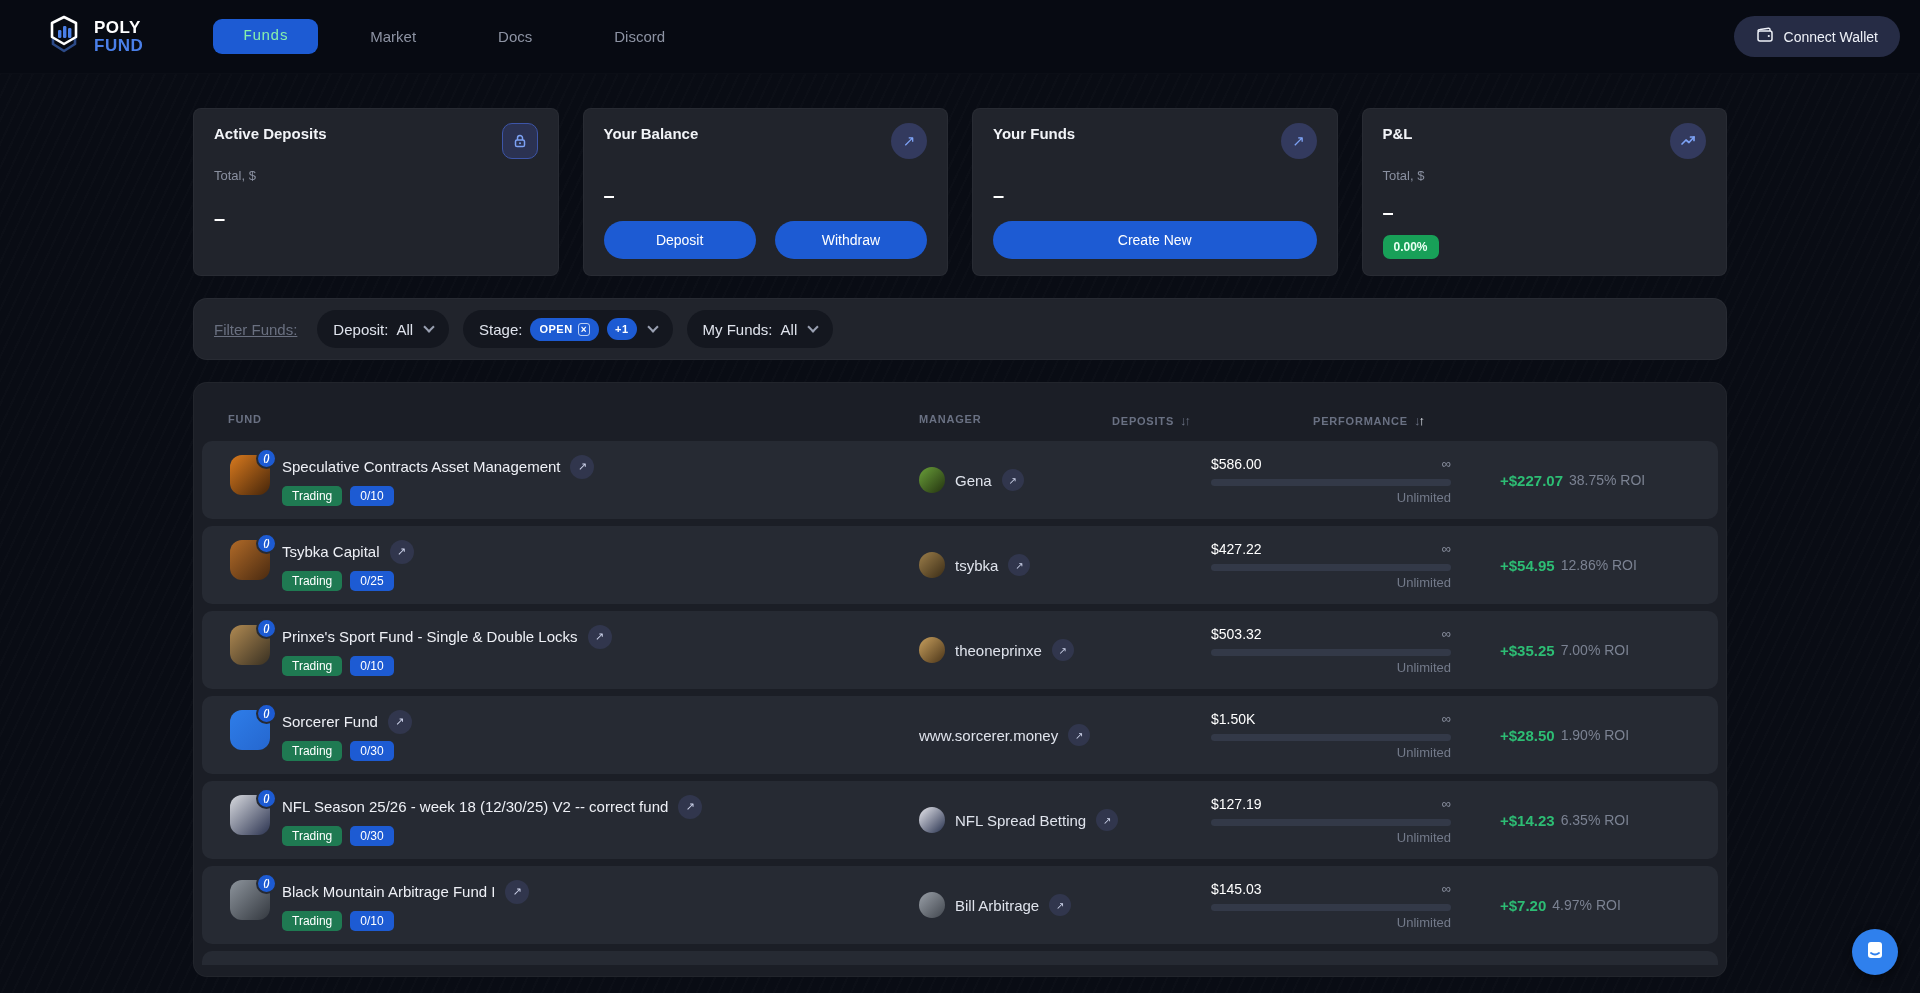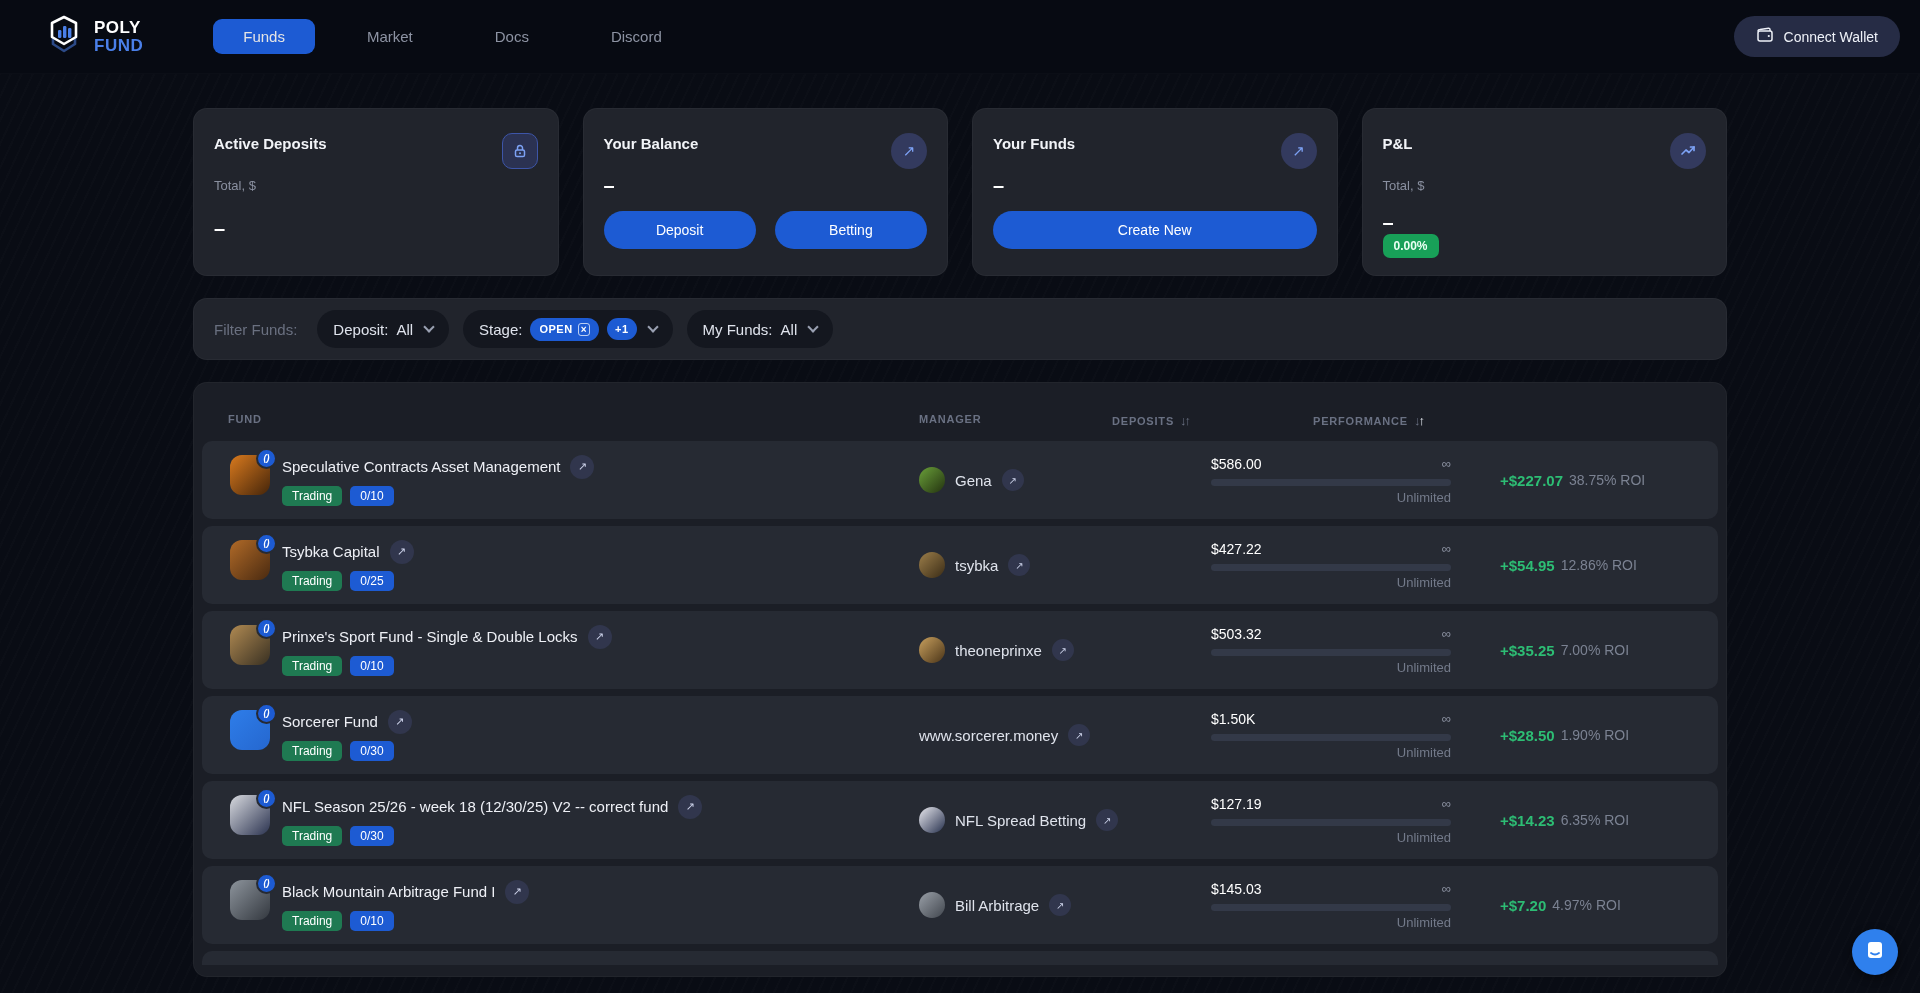--- a/index.html
+++ b/index.html
@@ -16,34 +16,34 @@
     padding:0 20px 0 44px; border-bottom:1px solid rgba(255,255,255,0.02);
   }
   .brand { display:flex; align-items:center; gap:10px; cursor:pointer; }
   .brand-text { line-height:1.02; font-weight:bold; font-size:17px; letter-spacing:0.5px; }
   .brand-line1 { color:#ffffff; }
   .brand-line2 { color:#4a7fe8; }
   .nav-items { display:flex; align-items:center; gap:22px; margin-left:70px; }
   .nav-item {
     padding:9px 30px; font-size:15px; color:#8d93a3; cursor:pointer; border-radius:9px;
   }
-  .nav-item.active { background:#1d5bd3; color:#e5e5e5; }
+  .nav-item.active { background:#1d5bd3; color:#86efac;font-family:Liberation Mono, monospace; }
   .nav-spacer { flex:1; }
   .connect-btn {
     display:flex; align-items:center; gap:10px; background:#262c45; color:#eef1f8;
     border:none; font-size:14px; padding:11px 22px; border-radius:21px; cursor:pointer;
     font-family:inherit;
   }
   
   .container { width:1534px; margin:0 auto; position:relative; }
   
   .cards { display:flex; gap:24px; margin-top:34px; }
   .card {
     flex:1; height:168px; background:#21242c; border:1px solid rgba(255,255,255,0.035);
-    border-radius:14px; padding:26px 20px; display:flex; flex-direction:column; position:relative;
+    border-radius:8px; padding:16px 20px; display:flex; flex-direction:column; position:relative;
   }
   .card-head { display:flex; justify-content:space-between; align-items:flex-start; }
   .card-title { font-size:15px; font-weight:bold; color:#f2f4f8; }
   .card-icon-btn {
     width:36px; height:36px; border-radius:10px; background:#2b3252; border:1px solid #3d55a8;
     display:flex; align-items:center; justify-content:center; cursor:pointer; margin-top:-2px;
   }
   .card-icon-btn.round { border-radius:50%; background:#333a5e; border:none; color:#7da2f5; font-size:15px; }
   .card-sub { font-size:13px; color:#8a90a0; margin-top:9px; }
   .card-value { font-size:20px; font-weight:bold; color:#ffffff; }
@@ -56,21 +56,21 @@
   }
   .pl-badge {
     align-self:flex-start; background:#18a058; color:#eafff3; font-size:12px; font-weight:bold;
     padding:5px 11px; border-radius:7px; margin-top:auto;
   }
   
   .filterbar {
     margin-top:22px; height:62px; background:#21242c; border:1px solid rgba(255,255,255,0.035);
     border-radius:14px; display:flex; align-items:center; padding:0 20px; gap:14px;
   }
-  .filter-label { color:#6a7080; font-size:15px; margin-right:6px; }
+  .filter-label { color:#6a7080; font-size:15px; margin-right:6px;text-decoration:underline; }
   .filter-pill {
     display:flex; align-items:center; gap:8px; background:#14171f; border-radius:20px;
     height:38px; padding:0 16px; cursor:pointer; font-size:15px; color:#dfe3ec;
   }
   .chev { width:8px; height:8px; border-right:2px solid #9aa1b2; border-bottom:2px solid #9aa1b2;
     transform:rotate(45deg); margin-top:-4px; margin-left:4px; }
   .chip {
     background:#1d5bd3; color:#ffffff; font-size:11px; font-weight:bold; letter-spacing:0.5px;
     padding:5px 9px; border-radius:12px; display:flex; align-items:center; gap:5px; cursor:pointer;
   }
@@ -200,21 +200,21 @@
     </div>
 
     <div class="card">
       <div class="card-head">
         <span class="card-title">Your Balance</span>
         <span class="card-icon-btn round">↗</span>
       </div>
       <span class="card-value mt-auto">–</span>
       <div class="card-buttons">
         <button class="blue-btn">Deposit</button>
-        <button class="blue-btn">Betting</button>
+        <button class="blue-btn">Withdraw</button>
       </div>
     </div>
 
     <div class="card">
       <div class="card-head">
         <span class="card-title">Your Funds</span>
         <span class="card-icon-btn round">↗</span>
       </div>
       <span class="card-value mt-auto">–</span>
       <div class="card-buttons">

